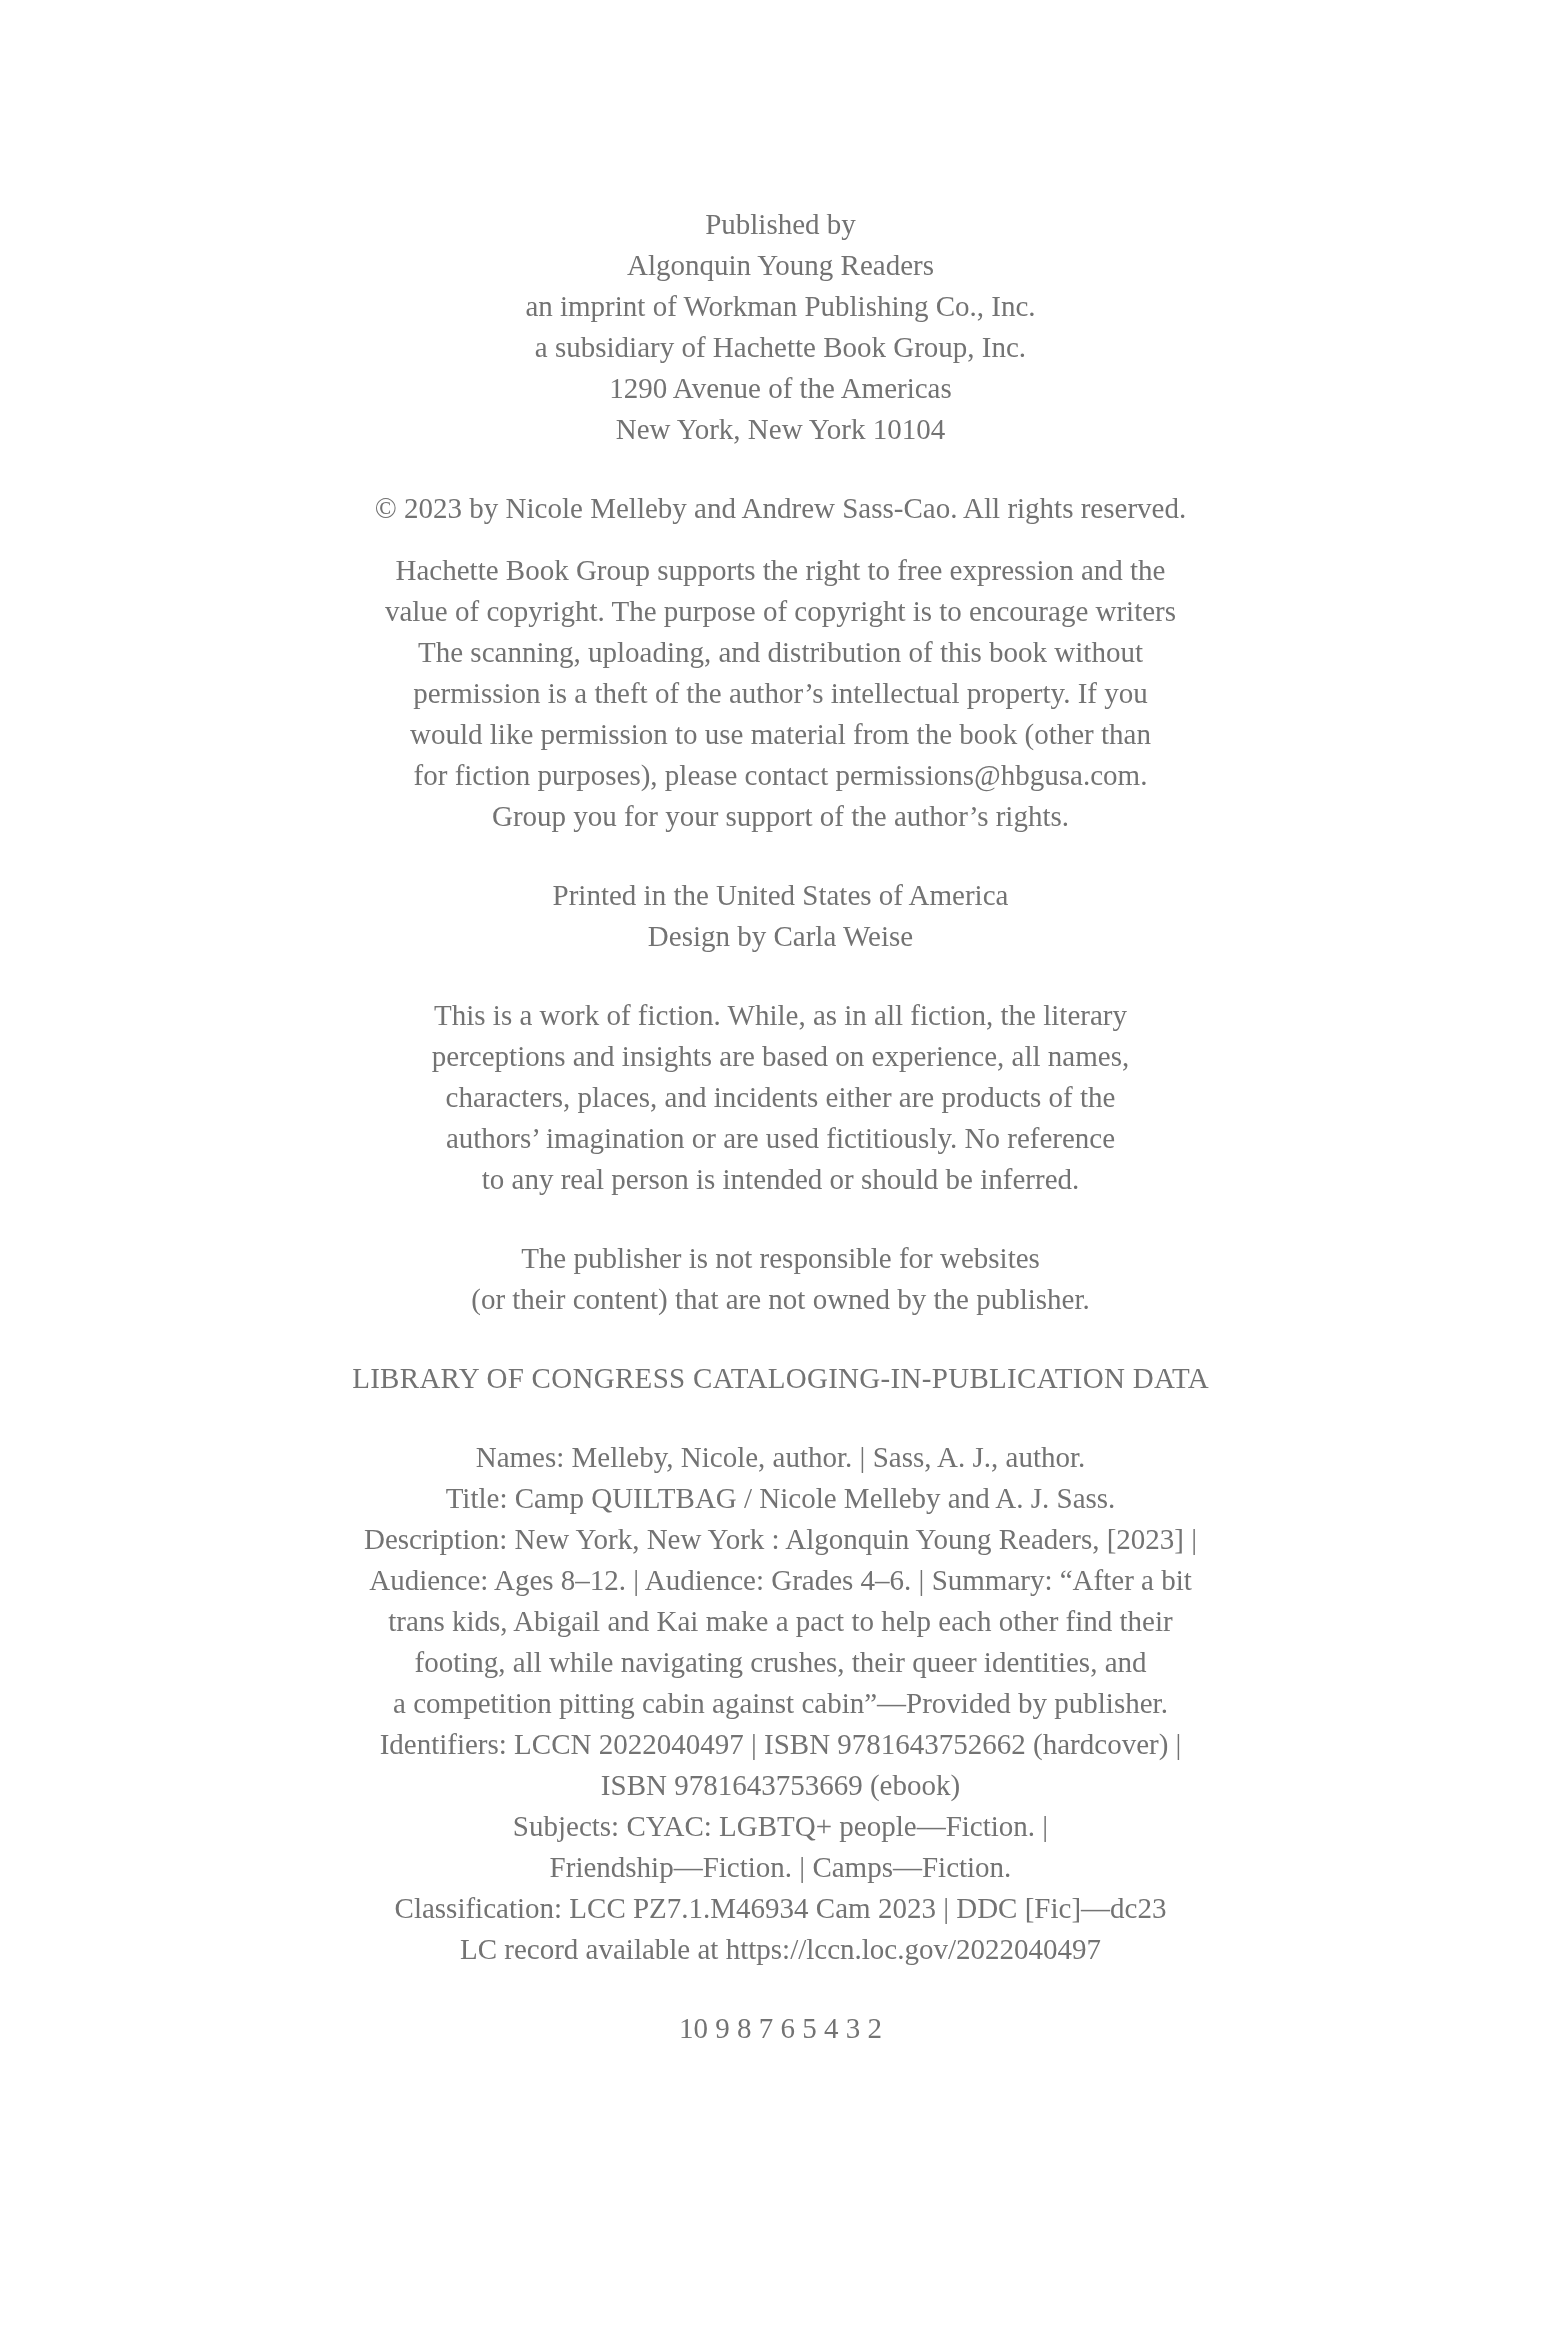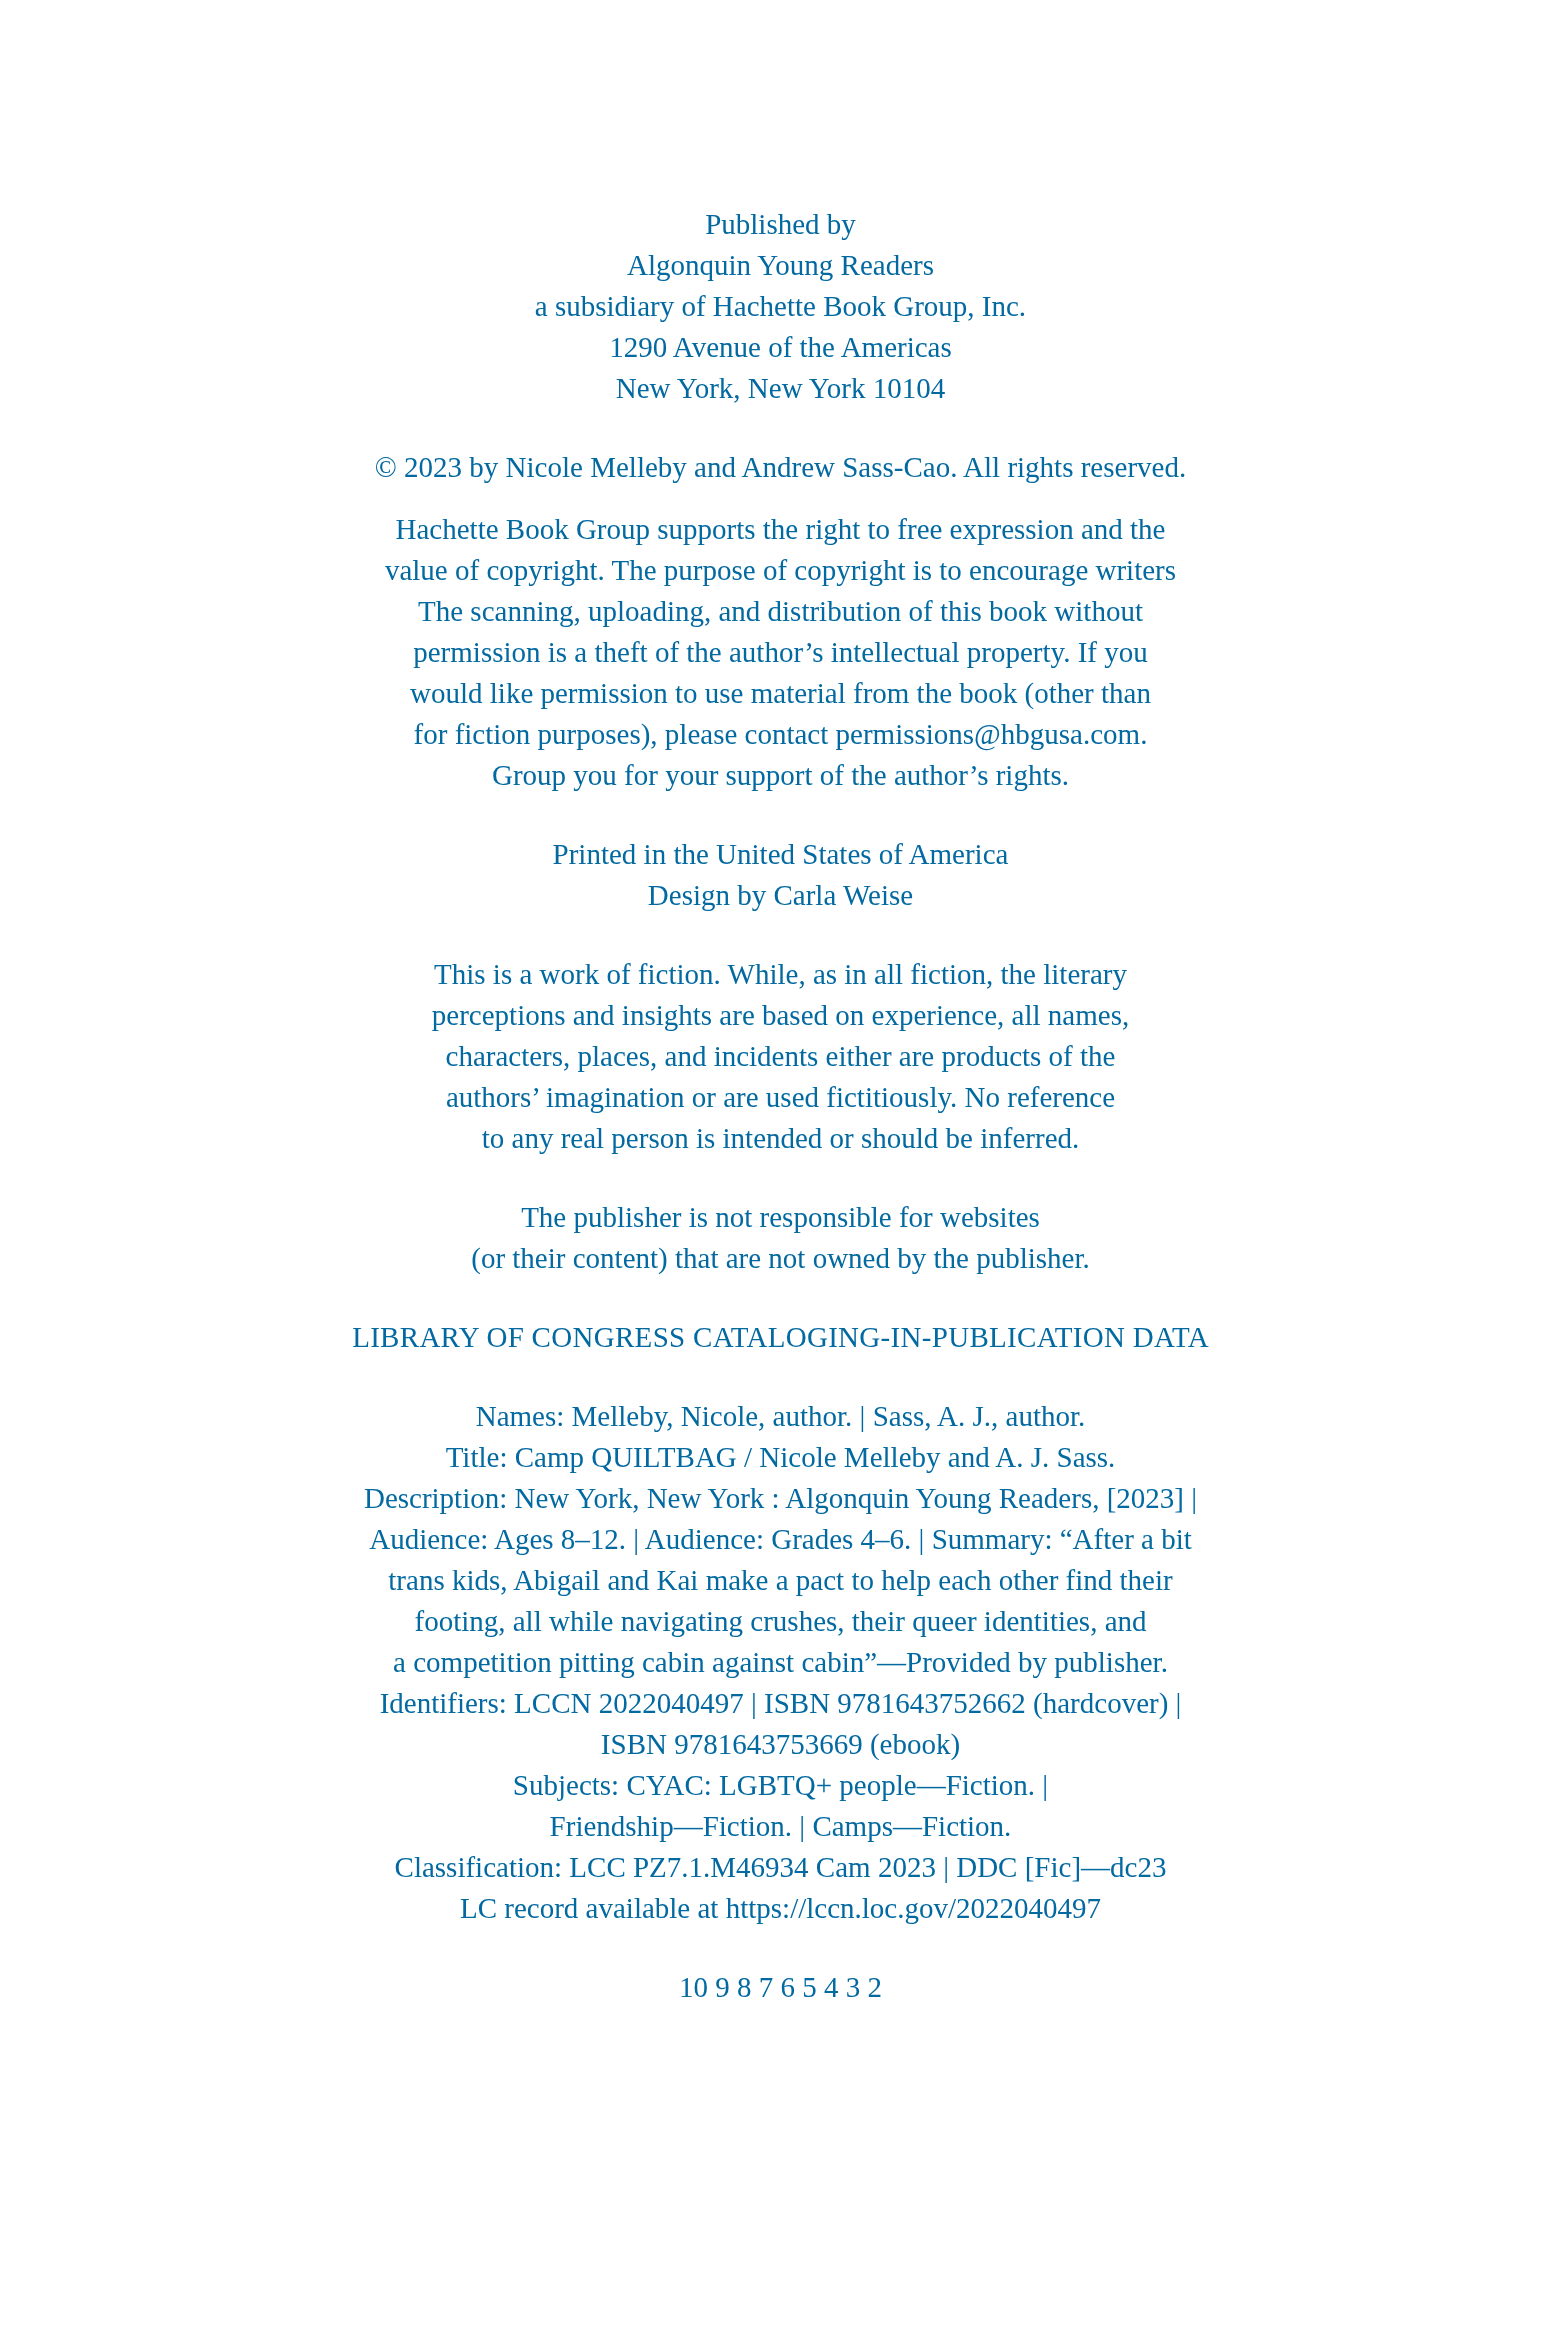--- a/index.html
+++ b/index.html
@@ -6,21 +6,21 @@
     margin: 0;
     padding: 0;
     background: #ffffff;
   }
   .page {
     position: relative;
     width: 1561px;
     height: 2342px;
     background: #ffffff;
     font-family: "Liberation Serif", "DejaVu Serif", serif;
-    color: #0369a1;
+    color: #737373;
     overflow: hidden;
   }
   .content {
     padding-top: 204px;
     text-align: center;
     font-size: 29px;
     line-height: 41px;
   }
   .block {
     margin: 0 auto 38px auto;
@@ -36,20 +36,21 @@
 </style>
 </head>
 <body>
 
 <div class="page">
   <div class="content">
 
     <div class="block">
       <div class="ln">Published by</div>
       <div class="ln">Algonquin Young Readers</div>
+      <div class="ln">an imprint of Workman Publishing Co., Inc.</div>
       <div class="ln">a subsidiary of Hachette Book Group, Inc.</div>
       <div class="ln">1290 Avenue of the Americas</div>
       <div class="ln">New York, New York 10104</div>
     </div>
 
     <div class="block tight-top">
       <div class="ln">© 2023 by Nicole Melleby and Andrew Sass-Cao. All rights reserved.</div>
     </div>
 
     <div class="block">

